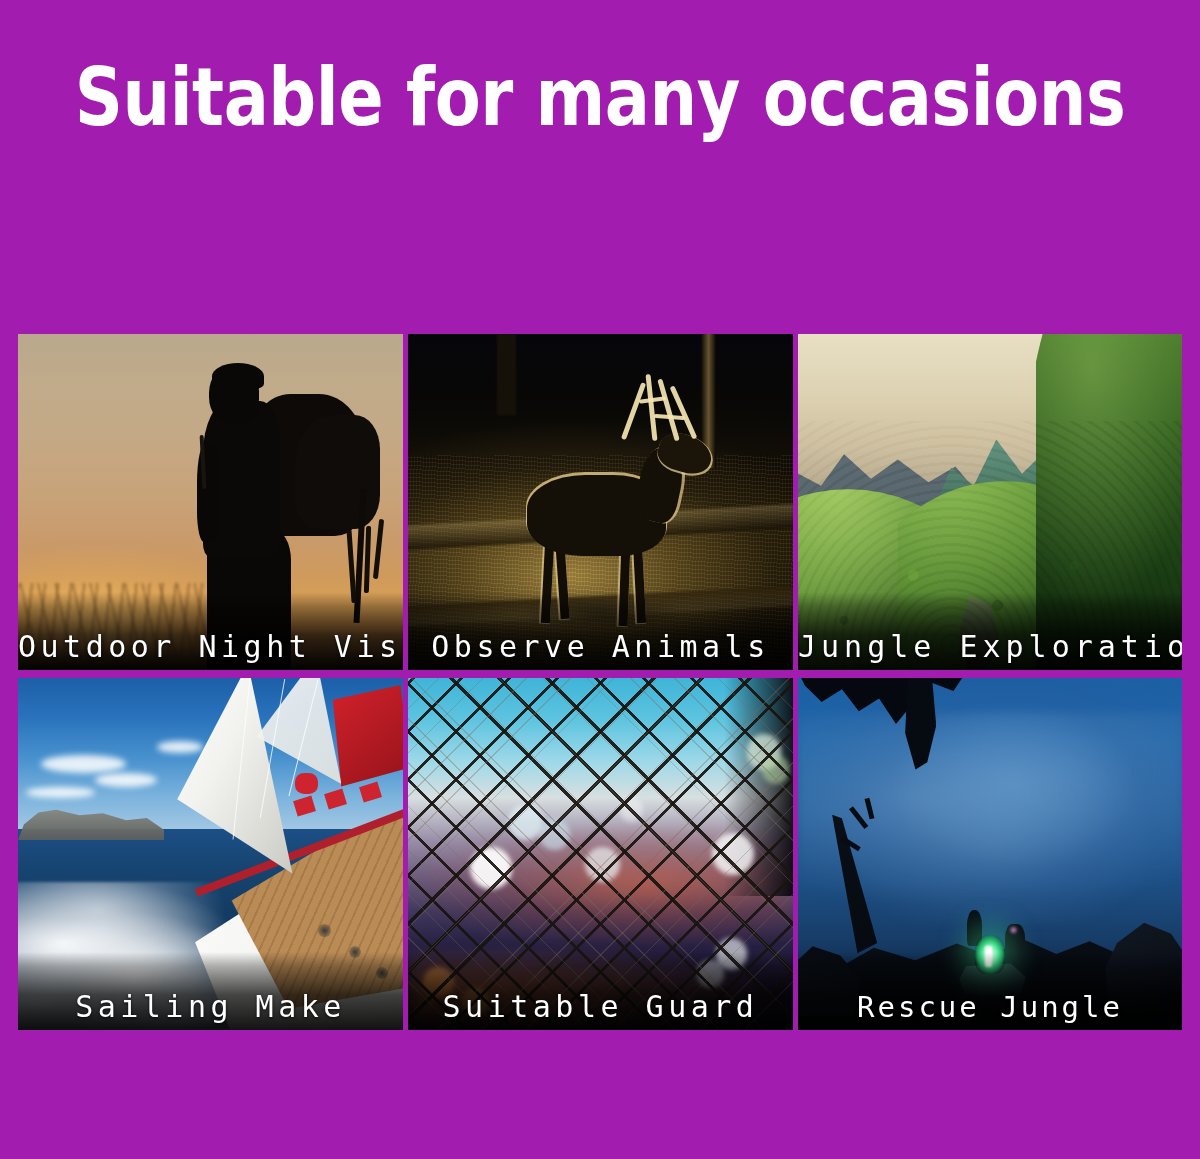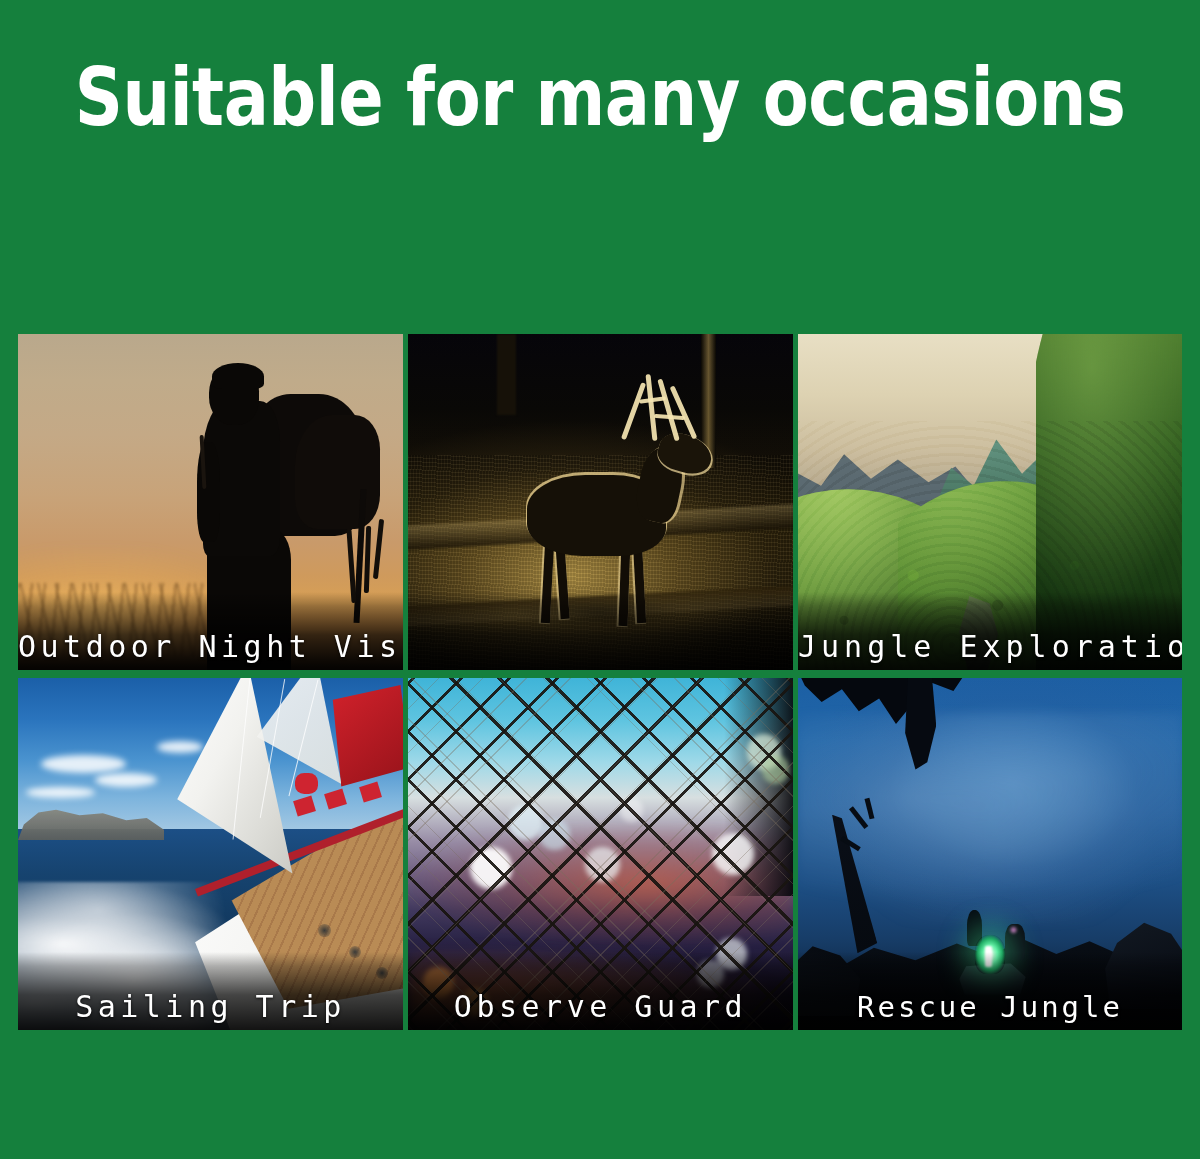--- a/index.html
+++ b/index.html
@@ -2,21 +2,21 @@
 <html><head>
 <meta charset="utf-8">
 <style>
   html,body{margin:0;padding:0;}
   body{
     width:1200px;height:1159px;
     background:#000000;
     font-family:"Liberation Sans",sans-serif;
     overflow:hidden;
   }
-  .page{position:relative;width:1200px;height:1159px;background:#15803d;}
+  .page{position:relative;width:1200px;height:1159px;background:#a21caf;}
 
   
   .hero-title{
     position:absolute;left:0;top:52px;width:1200px;
     text-align:center;
     color:#ffffff;
     font-family:"DejaVu Sans Condensed","Liberation Sans Narrow","Liberation Sans",sans-serif;
     font-weight:700;
     font-size:80px;
     line-height:92px;
@@ -522,20 +522,21 @@
         <div class="neck"></div>
         <div class="headd"></div>
         <div class="antler a1"></div>
           <div class="antler a2"></div>
         <div class="antler a3"></div>
           <div class="antler a4"></div>
         <div class="antler a5"></div>
           <div class="antler a6"></div>
       </div>
       <div class="cap-scrim"></div>
+      <div class="cap">Observe Animals</div>
     </div>
 
     <div class="tile t3">
       <div class="art">
         <div class="sky3"></div>
         <div class="far"></div>
         <div class="mid"></div>
         <div class="h1"></div>
         <div class="h2"></div>
         <div class="h3"></div>
@@ -567,21 +568,21 @@
         <div class="sail"></div>
         <div class="sail2"></div>
         <div class="rig r1"></div>
           <div class="rig r2"></div>
           <div class="rig r3"></div>
         <div class="port p1"></div>
           <div class="port p2"></div>
           <div class="port p3"></div>
       </div>
       <div class="cap-scrim"></div>
-      <div class="cap">Sailing Trip</div>
+      <div class="cap">Sailing Make</div>
     </div>
 
     <div class="tile t5">
       <div class="art">
         <div class="bg5"></div>
         <div class="warm"></div>
         <div class="warm2"></div>
         <div class="dark5"></div>
         <div class="bok b1"></div>
           <div class="bok b2"></div>
@@ -592,21 +593,21 @@
         <div class="bok b7"></div>
           <div class="bok b8"></div>
           <div class="bok b9"></div>
         <div class="bok b10"></div>
           <div class="bok b11"></div>
           <div class="bok b12"></div>
         <div class="mesh"></div>
         <div class="mesh2"></div>
       </div>
       <div class="cap-scrim"></div>
-      <div class="cap">Observe Guard</div>
+      <div class="cap">Suitable Guard</div>
     </div>
 
     <div class="tile t6">
       <div class="art">
         <div class="bg6"></div>
         <div class="mist"></div>
         <div class="top-debris"></div>
         <div class="hang"></div>
         <div class="beam"></div>
         <div class="beam-spike sp1"></div>

